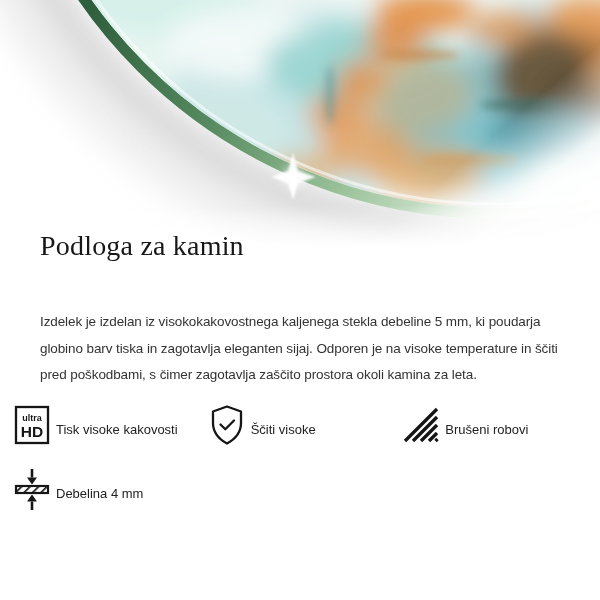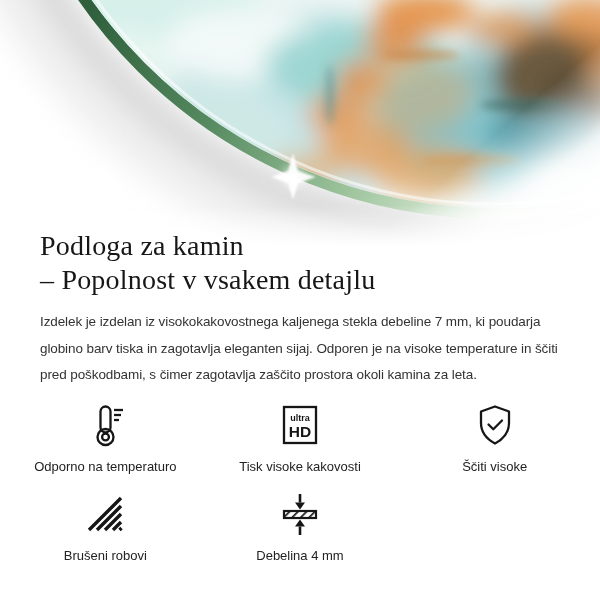--- a/index.html
+++ b/index.html
@@ -34,21 +34,21 @@
     letter-spacing:-0.1px;
     color:var(--body-ink);
   }
   .features{
     position:absolute;left:8px;top:400px;width:584px;
     display:grid;
     grid-template-columns:repeat(3,1fr);
     row-gap:14px;
   }
   .feature{
-    display:flex;flex-direction:column;align-items:center;
+    display:flex;align-items:center;
     text-align:center;
   }
   .icon-box{
     height:50px;display:flex;align-items:center;justify-content:center;
   }
   .feature-label{
     margin-top:9px;
     font-size:13px;line-height:16px;
     color:var(--label-ink);
   }
@@ -149,40 +149,26 @@
         <circle cx="293" cy="177" r="3.2" fill="#ffffff"></circle>
       </g>
 
       <rect x="360" y="30" width="240" height="220" fill="url(#gradCorner)"></rect>
       <rect x="0" y="205" width="600" height="45" fill="url(#gradBottom)"></rect>
     </svg>
   </div>
 
   <h1 class="title">
     <span>Podloga za kamin</span>
-    <span>– Popolnost v vsakem detajlu</span>
   </h1>
 
-  <p class="desc">Izdelek je izdelan iz visokokakovostnega kaljenega stekla debeline 7 mm, ki poudarja globino barv tiska in zagotavlja eleganten sijaj. Odporen je na visoke temperature in ščiti pred poškodbami, s čimer zagotavlja zaščito prostora okoli kamina za leta.</p>
+  <p class="desc">Izdelek je izdelan iz visokokakovostnega kaljenega stekla debeline 5 mm, ki poudarja globino barv tiska in zagotavlja eleganten sijaj. Odporen je na visoke temperature in ščiti pred poškodbami, s čimer zagotavlja zaščito prostora okoli kamina za leta.</p>
 
   <div class="features">
 
-    <div class="feature">
-      <div class="icon-box">
-        <svg width="48" height="48" viewBox="0 0 48 48" aria-hidden="true">
-          <rect class="fi" x="19.5" y="5.5" width="10" height="26" rx="5"></rect>
-          <circle class="fi" cx="24.5" cy="36" r="8"></circle>
-          <circle class="fi" cx="24.5" cy="36" r="3.4" stroke-width="2"></circle>
-          <line class="fi" x1="33" y1="9" x2="42" y2="9" stroke-width="2"></line>
-          <line class="fi" x1="33" y1="14" x2="40" y2="14" stroke-width="2"></line>
-          <line class="fi" x1="33" y1="19" x2="38" y2="19" stroke-width="2"></line>
-        </svg>
-      </div>
-      <span class="feature-label">Odporno na temperaturo</span>
-    </div>
 
     <div class="feature">
       <div class="icon-box">
         <svg width="48" height="48" viewBox="0 0 48 48" aria-hidden="true">
           <rect class="fi" x="8" y="6" width="32" height="36" stroke-width="2.6"></rect>
           <text x="24" y="20" text-anchor="middle" font-family="Liberation Sans, sans-serif" font-size="9" font-weight="700" fill="#161616" stroke="none">ultra</text>
           <text x="24" y="36" text-anchor="middle" font-family="Liberation Sans, sans-serif" font-size="15.5" font-weight="700" fill="#161616" stroke="none">HD</text>
         </svg>
       </div>
       <span class="feature-label">Tisk visoke kakovosti</span>

